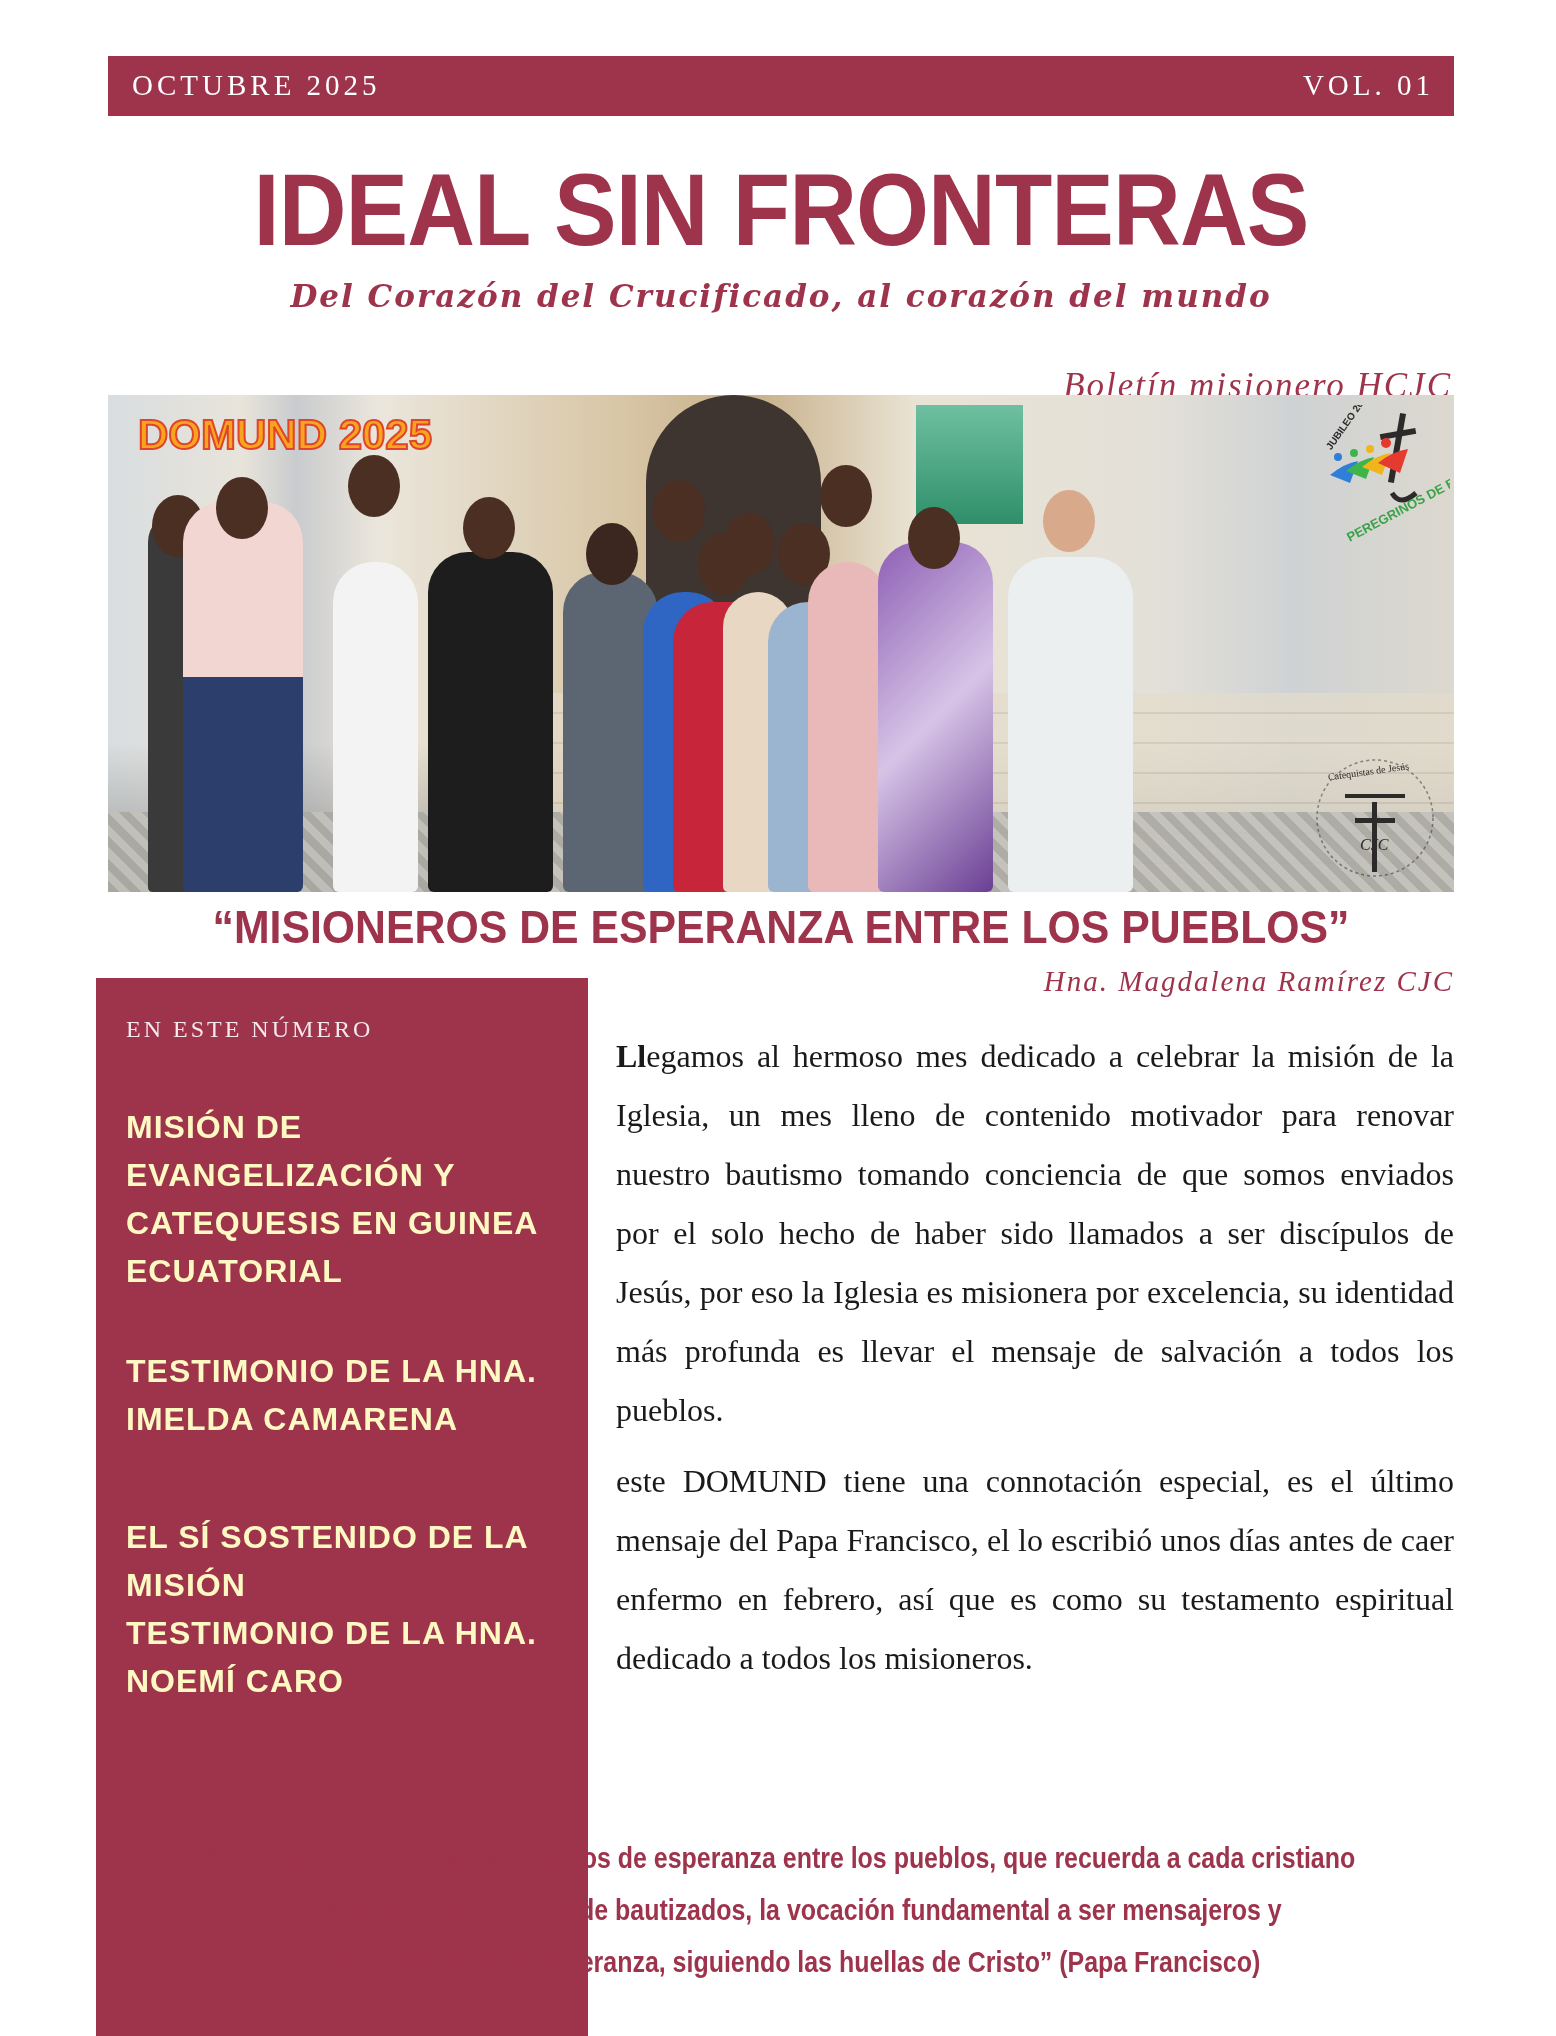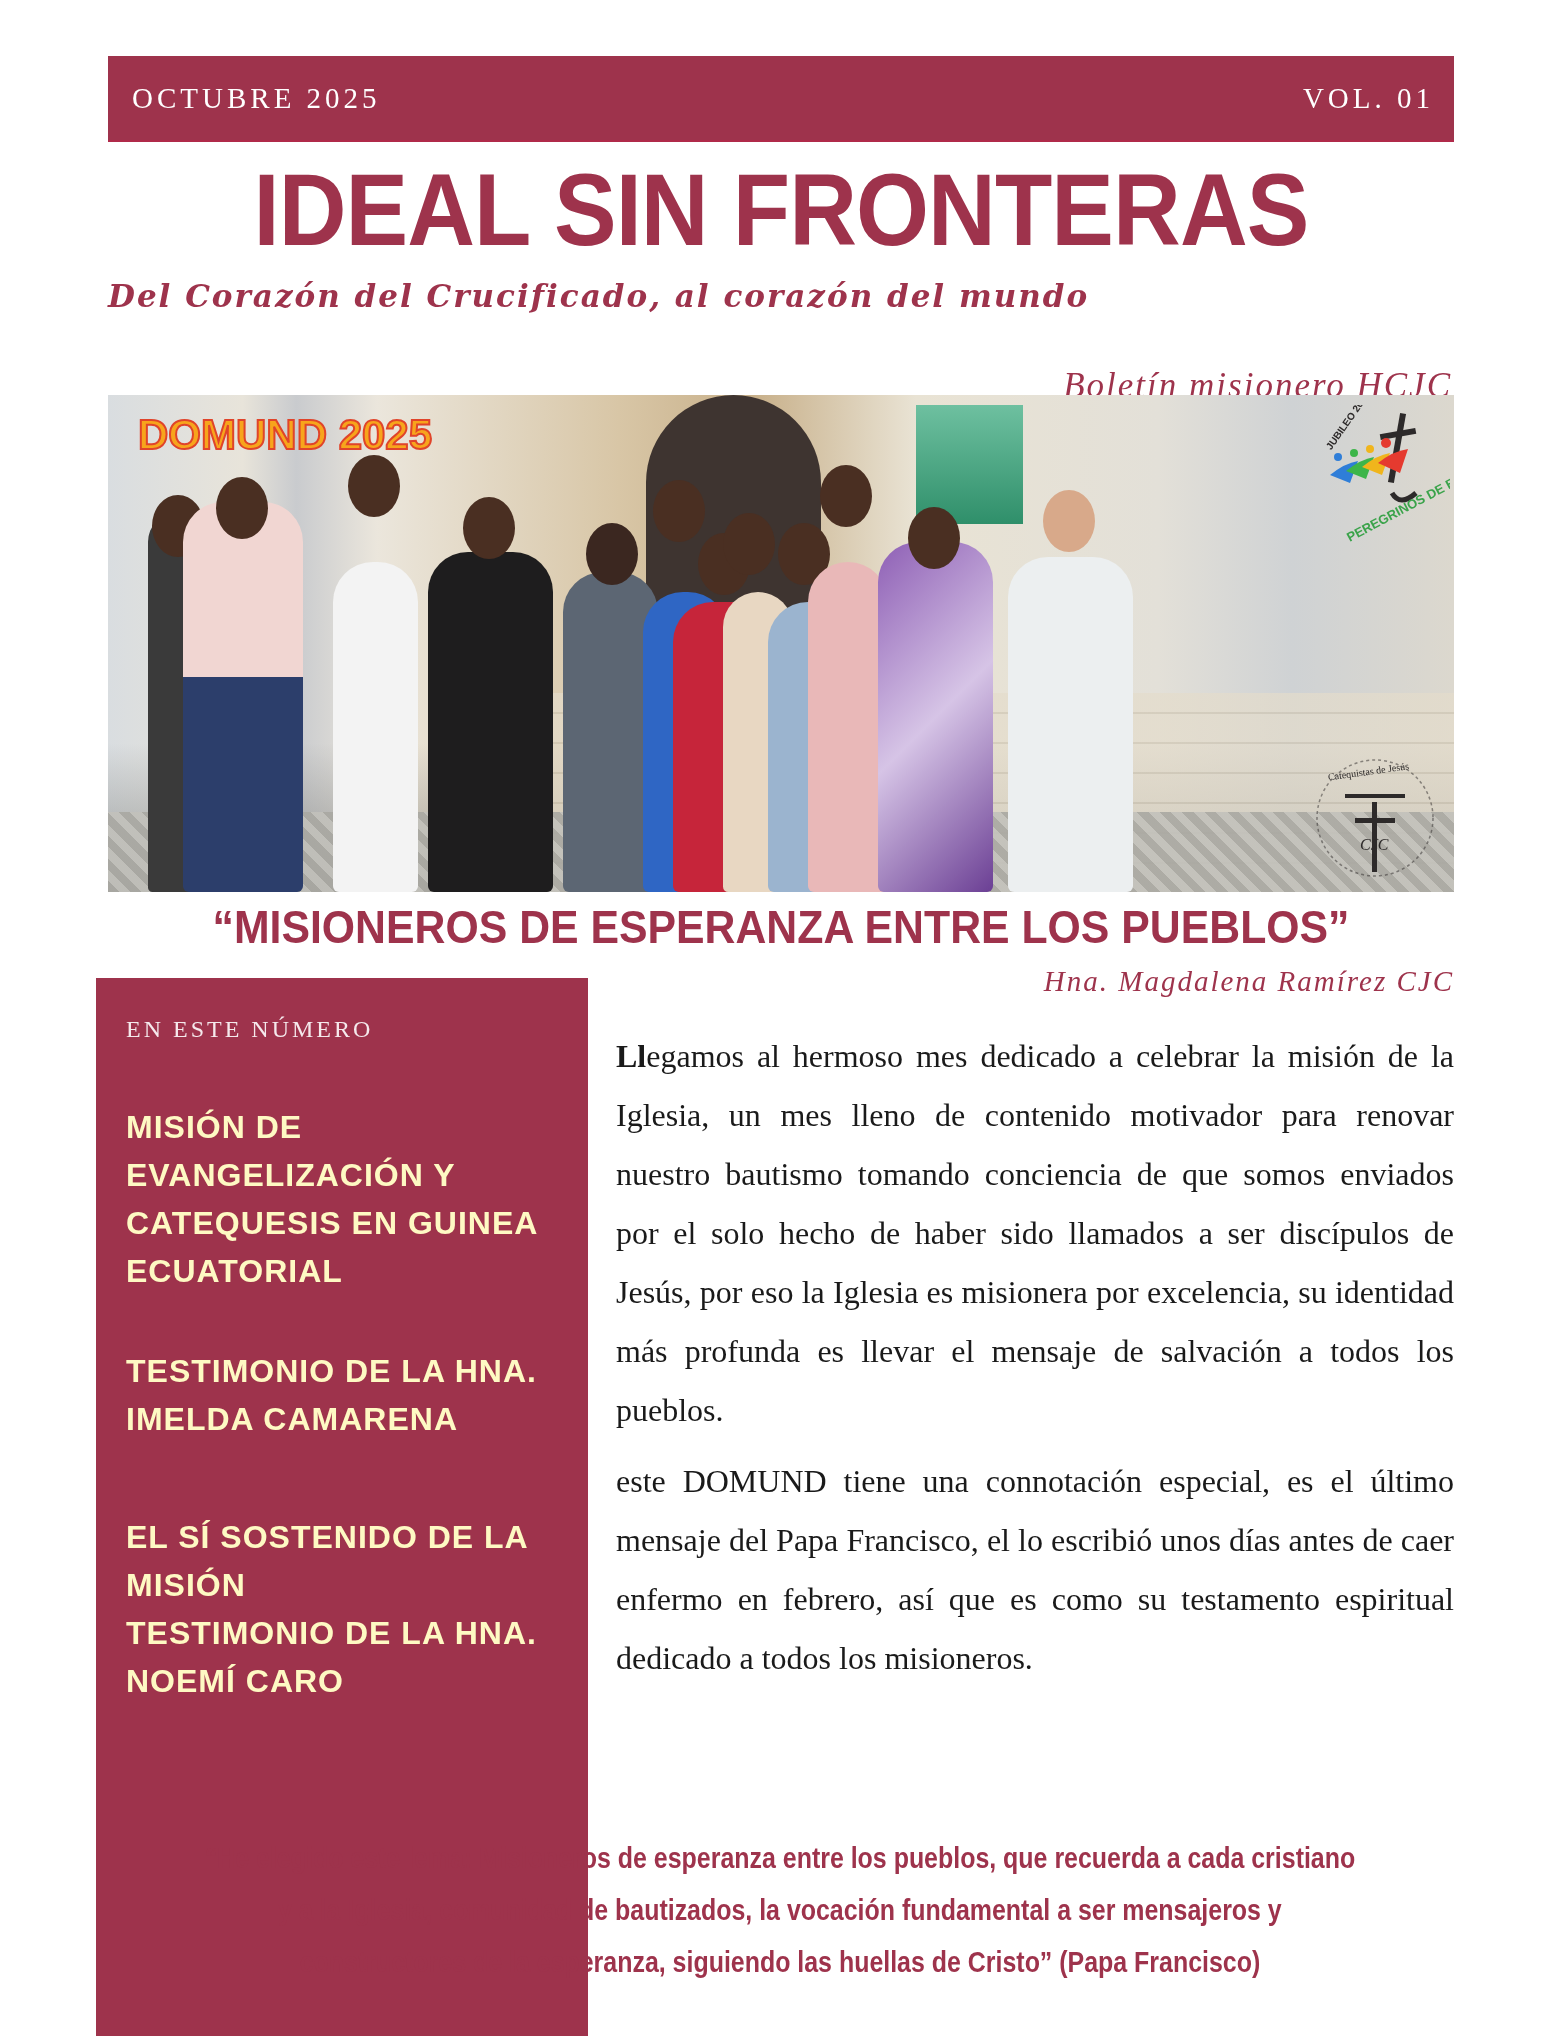--- a/index.html
+++ b/index.html
@@ -1,39 +1,39 @@
 <!DOCTYPE html>
 <html><head>
   <meta charset="utf-8">
   <style>
     * { box-sizing: border-box; margin: 0; padding: 0; }
     html, body { width: 1556px; height: 2036px; background: #ffffff; overflow: hidden; }
     body { position: relative; font-family: "DejaVu Serif", serif; color: #1a1a1a; }
 
     .top-bar {
-      position: absolute; left: 108px; top: 56px; width: 1346px; height: 86px;
+      position: absolute; left: 108px; top: 56px; width: 1346px; height: 60px;
       background: #9e334c; border-bottom: 2px solid #b02a4a;
       display: flex; align-items: center; justify-content: space-between;
       padding: 0 20px 0 24px;
       gap: 24px;
     }
     .top-bar span {
       font-family: "Liberation Serif", serif; color: #ffffff;
       font-size: 29px; letter-spacing: 4px;
     }
 
     .masthead {
       position: absolute; left: 108px; top: 155px; width: 1346px; text-align: center;
       font-family: "Liberation Sans", sans-serif; font-weight: 700;
       font-size: 102px; color: #9e334c; letter-spacing: -1px;
       transform: scaleX(0.92); transform-origin: center;
       line-height: 110px;
     }
     .tagline {
-      position: absolute; left: 108px; top: 278px; width: 1346px; 
+      position: absolute; left: 108px; top: 278px; width: 1346px; text-align: center;
       font-family: "DejaVu Serif", serif; font-style: italic; font-weight: 700;
       color: #9e334c; font-size: 31px; letter-spacing: 2px;
     }
     .bulletin {
       position: absolute; right: 104px; top: 346px;
       font-family: "Liberation Serif", serif; font-style: italic;
       color: #9e334c; font-size: 35px; letter-spacing: 2px; margin-top: 20px;
     }
 
     .photo {

